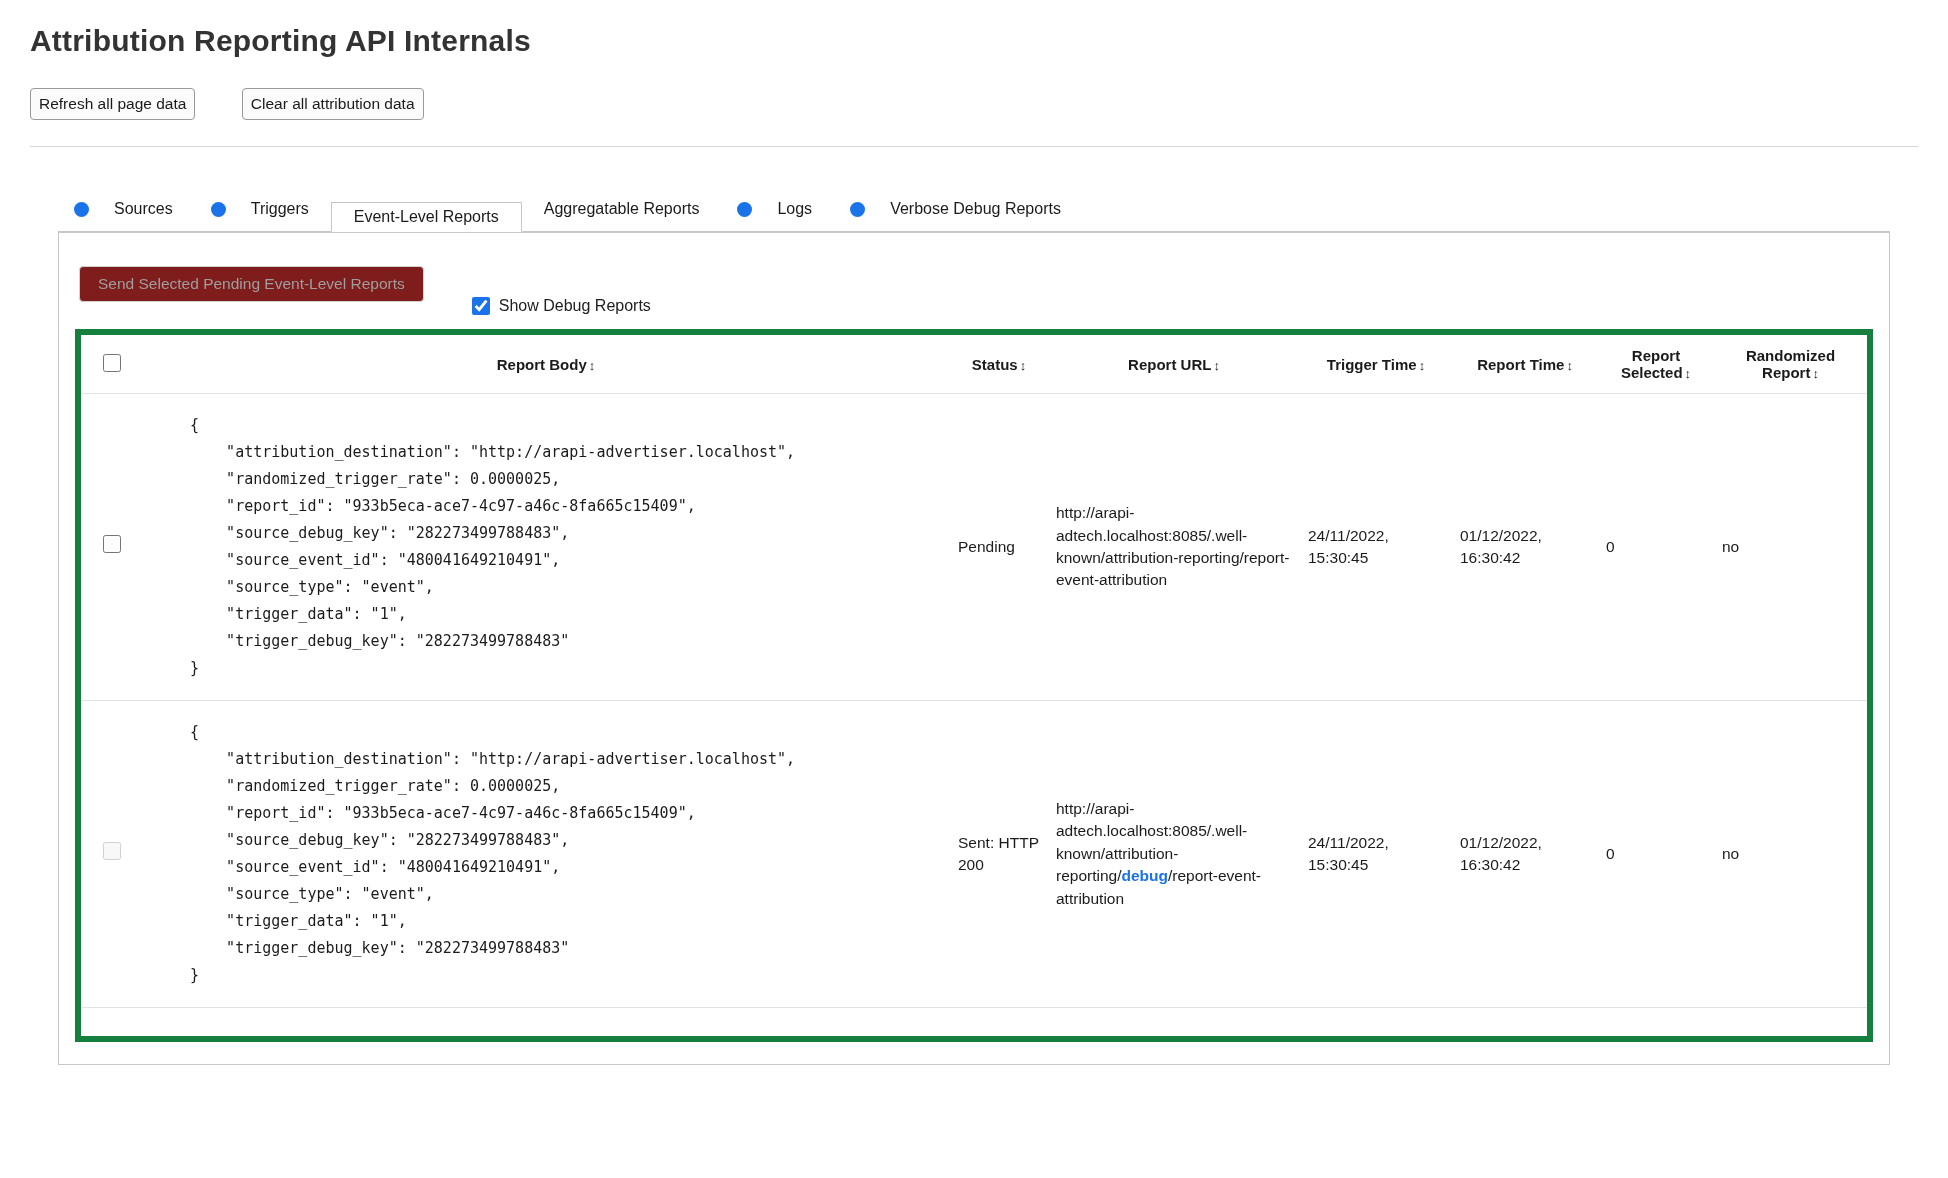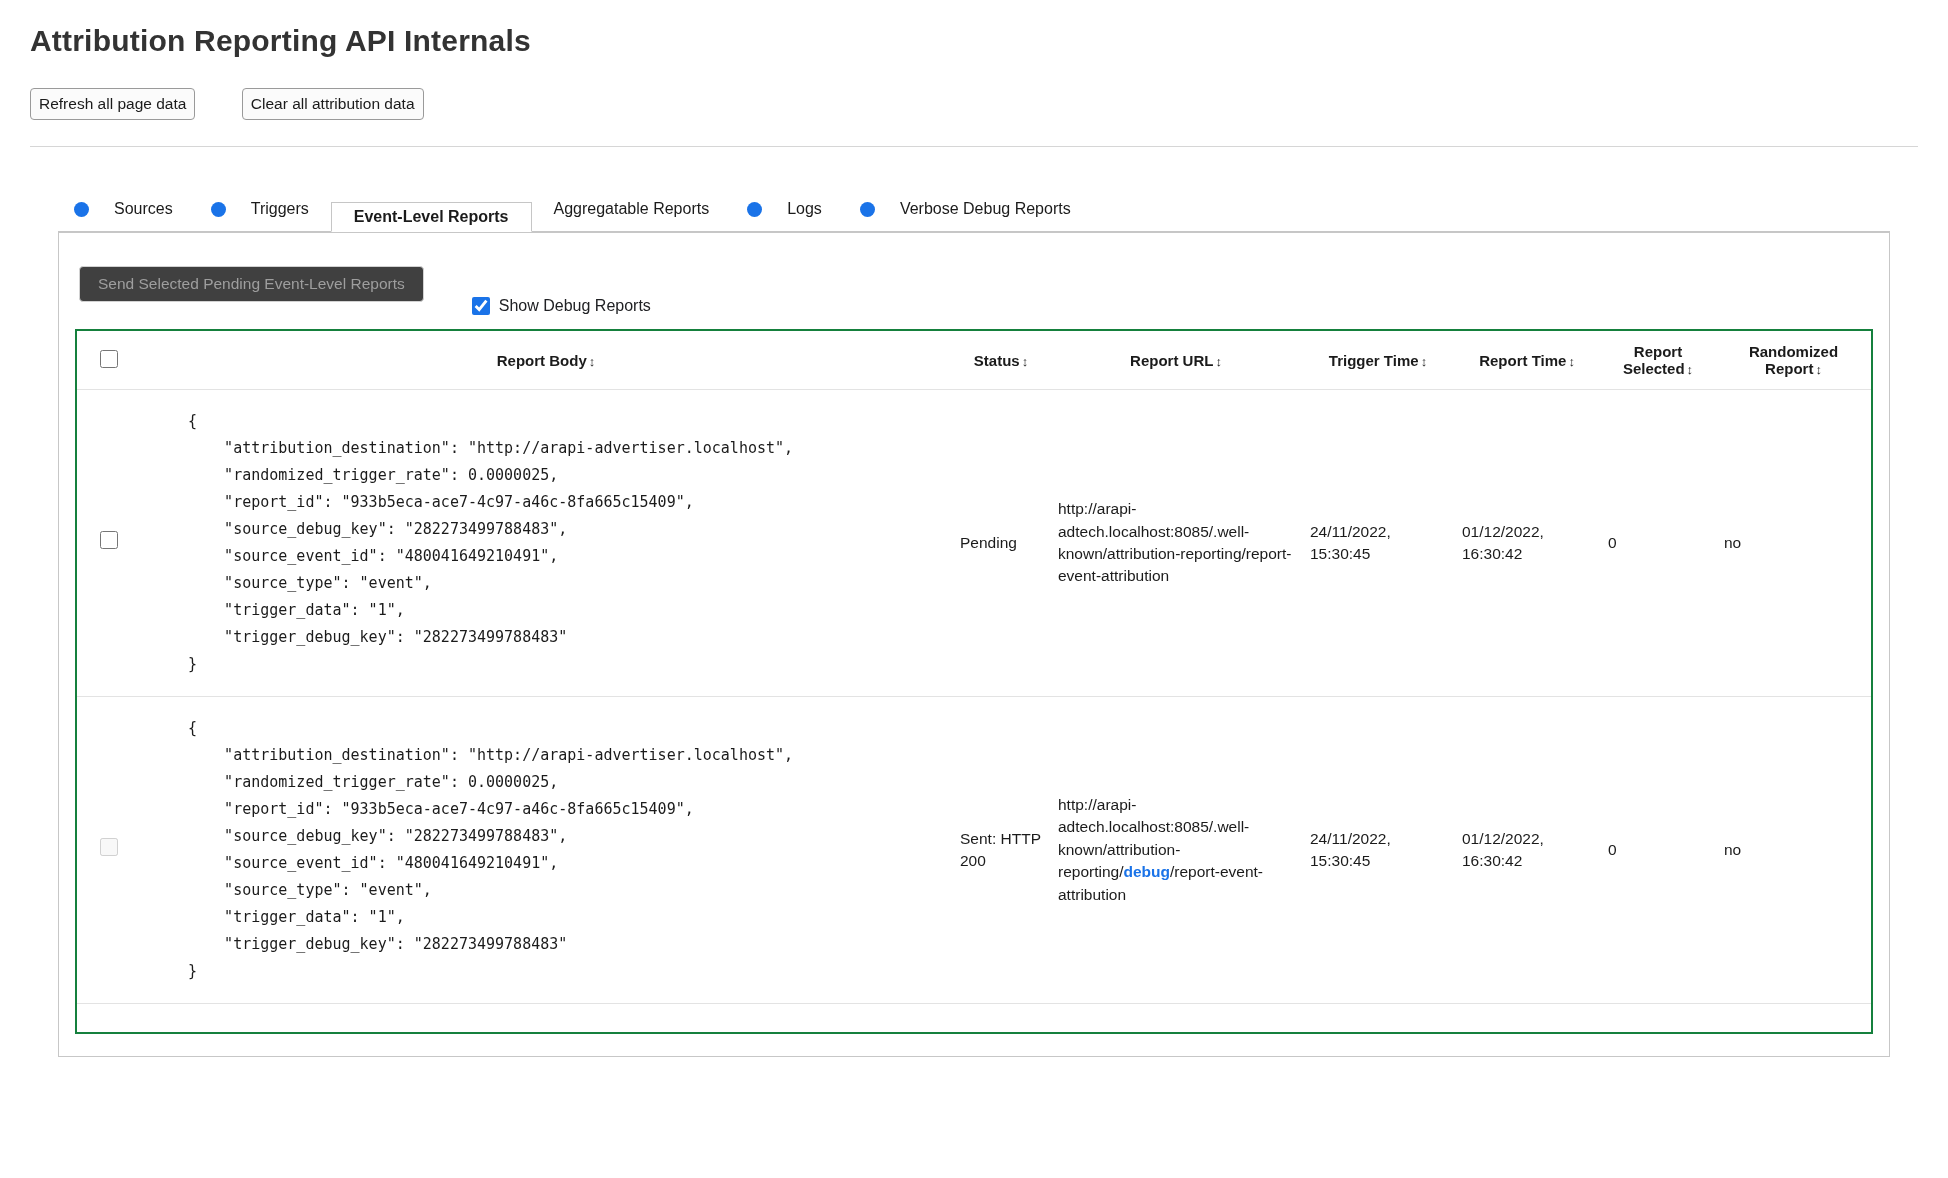--- a/index.html
+++ b/index.html
@@ -55,21 +55,21 @@
     align-items: center;
     gap: 25px;
     padding: 13px 16px;
     font-size: 16px;
     color: #1b1b1b;
     cursor: pointer;
     white-space: nowrap;
     margin-right: 6px;
   }
   .tab.active {
-    font-weight: bold;
+    font-weight: normal;
     background: #fff;
     border: 1px solid #c6c6c6;
     border-bottom: 1px solid #fff;
     margin-bottom: -1px;
     padding: 5px 22px;
   }
   .dot {
     width: 15px;
     height: 15px;
     border-radius: 50%;
@@ -93,21 +93,21 @@
   .panel-controls {
     display: flex;
     align-items: center;
     gap: 48px;
     margin: 2px 0 14px 4px;
   }
   .send-btn {
     font-family: "Liberation Sans", sans-serif;
     font-size: 15.5px;
     color: #9e9e9e;
-    background: #404040;
+    background: #7f1d1d;
     border: 1px solid #d2d2d2;
     border-radius: 4px;
     padding: 8px 18px;
   }
   .debug-toggle {
     display: flex;
     align-items: flex-start;
     gap: 9px;
     font-size: 16px;
     cursor: pointer;
@@ -117,21 +117,21 @@
     width: 18px;
     height: 18px;
     accent-color: var(--accent);
     margin: 0;
   }
 
   
   table.reports-table {
     width: 100%;
     border-collapse: collapse;
-    border: 2px solid #15803d;
+    border: 6px solid #15803d;
     font-size: 15.5px;
     color: #1b1b1b;
   }
   .reports-table th {
     font-size: 15px;
     font-weight: bold;
     text-align: center;
     vertical-align: middle;
     padding: 12px 6px;
     cursor: pointer;

